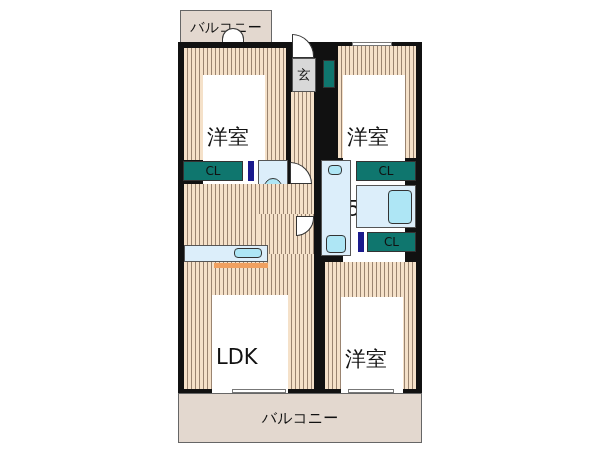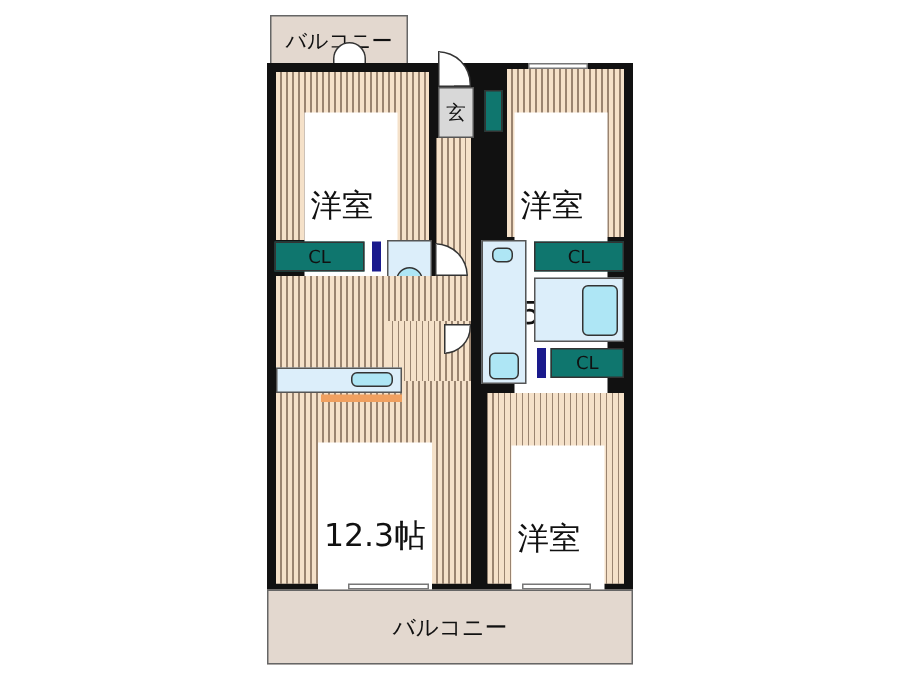--- a/index.html
+++ b/index.html
@@ -81,20 +81,21 @@
     <span>CL</span>
   </div>
 
   <div class="abs floor" style="left:184px;top:184px;width:130px;height:205px;"></div>
   <div class="abs floor" style="left:258px;top:214px;width:56px;height:40px;"></div>
   <div class="abs door-arc" style="left:296px;top:216px;width:18px;height:20px;border-radius:0 0 18px 0;"></div>
   <div class="abs wet" style="left:184px;top:245px;width:84px;height:17px;"></div>
   <div class="abs fixture" style="left:234px;top:248px;width:28px;height:10px;"></div>
   <div class="abs" style="left:214px;top:263px;width:54px;height:5px;background:#f0a060;"></div>
   <div class="abs label" style="left:212px;top:295px;">
+    <div>LDK</div>
     <div>12.3帖</div>
   </div>
 
   <div class="abs floor" style="left:325px;top:262px;width:91px;height:127px;"></div>
   <div class="abs label" style="left:341px;top:297px;">
     <div>洋室</div>
     <div>6.1帖</div>
   </div>
 
   <div class="abs window" style="left:232px;top:389px;width:54px;height:4px;"></div>

